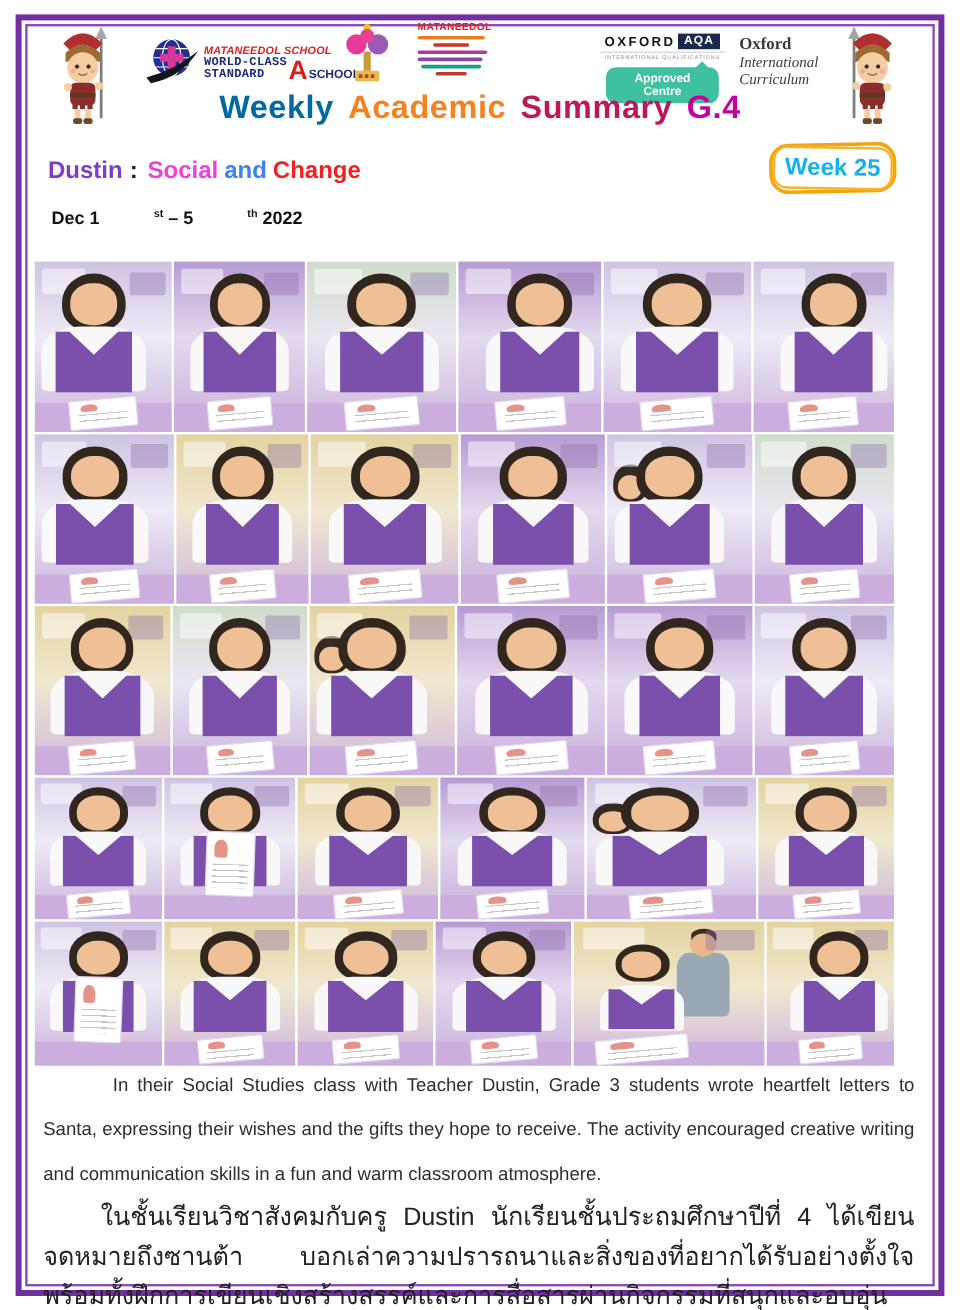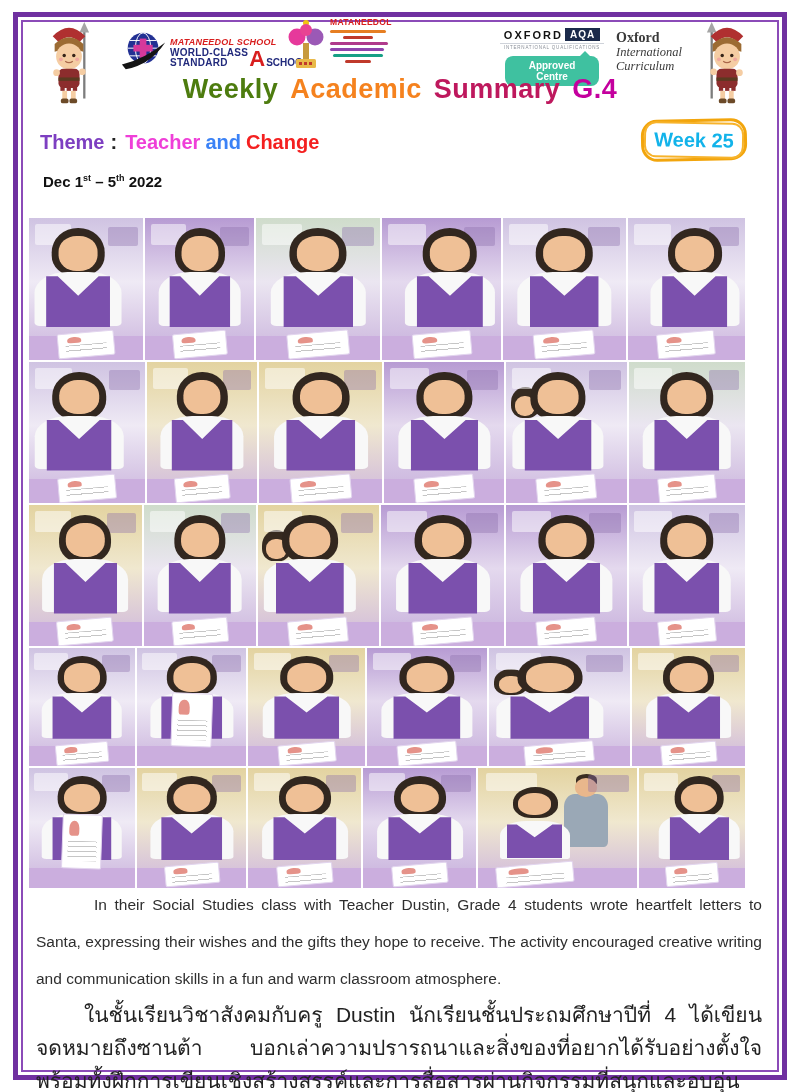--- a/index.html
+++ b/index.html
@@ -11,25 +11,25 @@
   
   .mascot{position:absolute;width:58px;height:88px;top:22px;}
   .mascot-left{left:40px;}
   .mascot-right{right:44px;transform:scaleX(-1);}
 
   .logo{position:absolute;}
   .wcs{left:120px;top:28px;display:flex;align-items:center;gap:2px;}
   .wcs svg{width:48px;height:48px;}
   .wcs-red{color:#d81e1e;font-weight:bold;font-size:9px;font-style:italic;letter-spacing:.2px;}
   .wcs-rows{display:flex;align-items:flex-end;gap:1px;margin-top:1px;}
-  .wcs-col{display:flex;flex-direction:column;color:#222a7c;font-weight:bold;font-size:10px;line-height:10px;letter-spacing:.3px;}
+  .wcs-col{display:flex;flex-direction:column;color:#222a7c;font-weight:bold;font-size:10px;line-height:10px;letter-spacing:.3px;font-family:Liberation Mono, monospace;}
   .wcs-A{color:#d81e1e;font-weight:bold;font-size:22px;line-height:18px;}
   .wcs-school{color:#222a7c;font-weight:bold;font-size:10px;line-height:10px;}
 
-  .tree{left:286px;top:17px;display:flex;gap:4px;align-items:flex-start;}
+  .tree{left:286px;top:17px;display:flex;gap:22px;align-items:flex-start;}
   .tree svg{width:40px;height:54px;}
   .tree-title{color:#d81e1e;font-weight:bold;font-size:8.5px;letter-spacing:.3px;}
   .tree-lines{display:flex;flex-direction:column;gap:3px;margin-top:3px;}
   .tree-lines i{display:block;height:3px;border-radius:2px;}
   .tl1{width:56px;background:#e67e22;}
   .tl2{width:30px;background:#c0392b;margin-left:13px;}
   .tl3{width:58px;background:#b03a8c;}
   .tl4{width:54px;background:#8e44ad;}
   .tl5{width:50px;background:#16a085;margin-left:3px;}
   .tl6{width:26px;background:#c0392b;margin-left:15px;}
@@ -50,35 +50,35 @@
   .oxaqa-badge{margin:6px auto 0;background:#3fc1a0;color:#fff;font-weight:bold;font-size:10px;
                padding:4px 8px;border-radius:8px;width:78px;position:relative;}
   .oxaqa-badge:before{content:"";position:absolute;right:8px;top:-5px;border:6px solid transparent;border-bottom-color:#3fc1a0;border-top:0;}
 
   .oic{left:616px;top:30px;color:#3a3a3a;font-family:"Liberation Serif","DejaVu Serif",serif;}
   .oic-1{font-weight:bold;font-size:14px;line-height:15px;}
   .oic-2,.oic-3{font-style:italic;font-size:12.5px;line-height:14px;}
 
   .title{position:absolute;left:26px;right:26px;top:74px;text-align:center;font-weight:bold;font-size:27px;letter-spacing:.5px;}
   .title span{margin:0 6px;}
-  .t1{color:#4d7c0f;} .t2{color:#f5821e;} .t3{color:#be185d;} .t4{color:#c4009e;}
+  .t1{color:#0369a1;} .t2{color:#f5821e;} .t3{color:#be185d;} .t4{color:#c4009e;}
 
   
   .theme{position:absolute;left:40px;top:131px;font-weight:bold;font-size:20px;}
   .theme .lbl{color:#7d3fc1;} .theme .colon{color:#222;margin:0 8px 0 6px;}
   .g1{color:#ef3fd8;} .g2{color:#3b82f6;margin:0 5px;} .g3{color:#f42020;}
 
   .week-badge{position:absolute;left:641px;top:119px;width:106px;height:42px;}
   .wb-outer{position:absolute;inset:0;border:3px solid #f2a50c;border-radius:16px;transform:rotate(-1.2deg);}
   .wb-inner{position:absolute;inset:3px;border:2px solid #f7b32b;border-radius:12px;transform:rotate(1.1deg);
             display:flex;align-items:center;justify-content:center;}
   .wb-text{color:#12b3ea;font-weight:bold;font-size:20px;}
 
   .date{position:absolute;left:43px;top:173px;color:#111;font-weight:bold;font-size:15px;}
-  .date sup{font-size:9px;}
+  .date sup{font-size:9px;margin-left:45px;}
 
   
   .collage{position:absolute;left:29px;top:218px;width:716px;}
   .c-row{display:flex;gap:2px;margin-bottom:2px;}
   .photo{position:relative;overflow:hidden;flex-basis:0;flex-grow:1;}
   .photo i{position:absolute;display:block;}
   .bg0{background:linear-gradient(180deg,#cfc3e2,#efeaf5 45%,#c9b2dc);}
   .bg1{background:linear-gradient(180deg,#e3d3a0,#f0e8cf 45%,#cdb5de);}
   .bg2{background:linear-gradient(180deg,#b79bd3,#e4d9ee 45%,#c6afdb);}
   .bg3{background:linear-gradient(180deg,#cfdccb,#ebe6f1 45%,#c9b2dc);}
@@ -234,21 +234,21 @@
     <div class="oic-1">Oxford</div>
     <div class="oic-2">International</div>
     <div class="oic-3">Curriculum</div>
   </div>
 
   <div class="title">
     <span class="t1">Weekly</span><span class="t2">Academic</span><span class="t3">Summary</span><span class="t4">G.4</span>
   </div>
 
   <div class="theme">
-    <span class="lbl">Theme</span><span class="colon">:</span><span class="g1">Teacher</span><span class="g2">and</span><span class="g3">Change</span>
+    <span class="lbl">Dustin</span><span class="colon">:</span><span class="g1">Social</span><span class="g2">and</span><span class="g3">Change</span>
   </div>
 
   <div class="week-badge">
     <div class="wb-outer"></div>
     <div class="wb-inner">
       <span class="wb-text">Week 25</span>
     </div>
   </div>
 
   <div class="date">
@@ -570,15 +570,15 @@
           <i class="hair"></i>
           <i class="face"></i>
           <i class="shirt"></i>
           <i class="vest"></i>
           <i class="desk"></i>
           <i class="paper"></i>
         </div>
       </div>
     </div>
 
-  <p class="para-en">In their Social Studies class with Teacher Dustin, Grade 4 students wrote heartfelt letters to Santa, expressing their wishes and the gifts they hope to receive. The activity encouraged creative writing and communication skills in a fun and warm classroom atmosphere.</p>
+  <p class="para-en">In their Social Studies class with Teacher Dustin, Grade 3 students wrote heartfelt letters to Santa, expressing their wishes and the gifts they hope to receive. The activity encouraged creative writing and communication skills in a fun and warm classroom atmosphere.</p>
   <p class="para-th">ในชั้นเรียนวิชาสังคมกับครู Dustin นักเรียนชั้นประถมศึกษาปีที่ 4 ได้เขียนจดหมายถึงซานต้า บอกเล่าความปรารถนาและสิ่งของที่อยากได้รับอย่างตั้งใจ พร้อมทั้งฝึกการเขียนเชิงสร้างสรรค์และการสื่อสารผ่านกิจกรรมที่สนุกและอบอุ่น</p>
 </div>
 
 </body></html>

